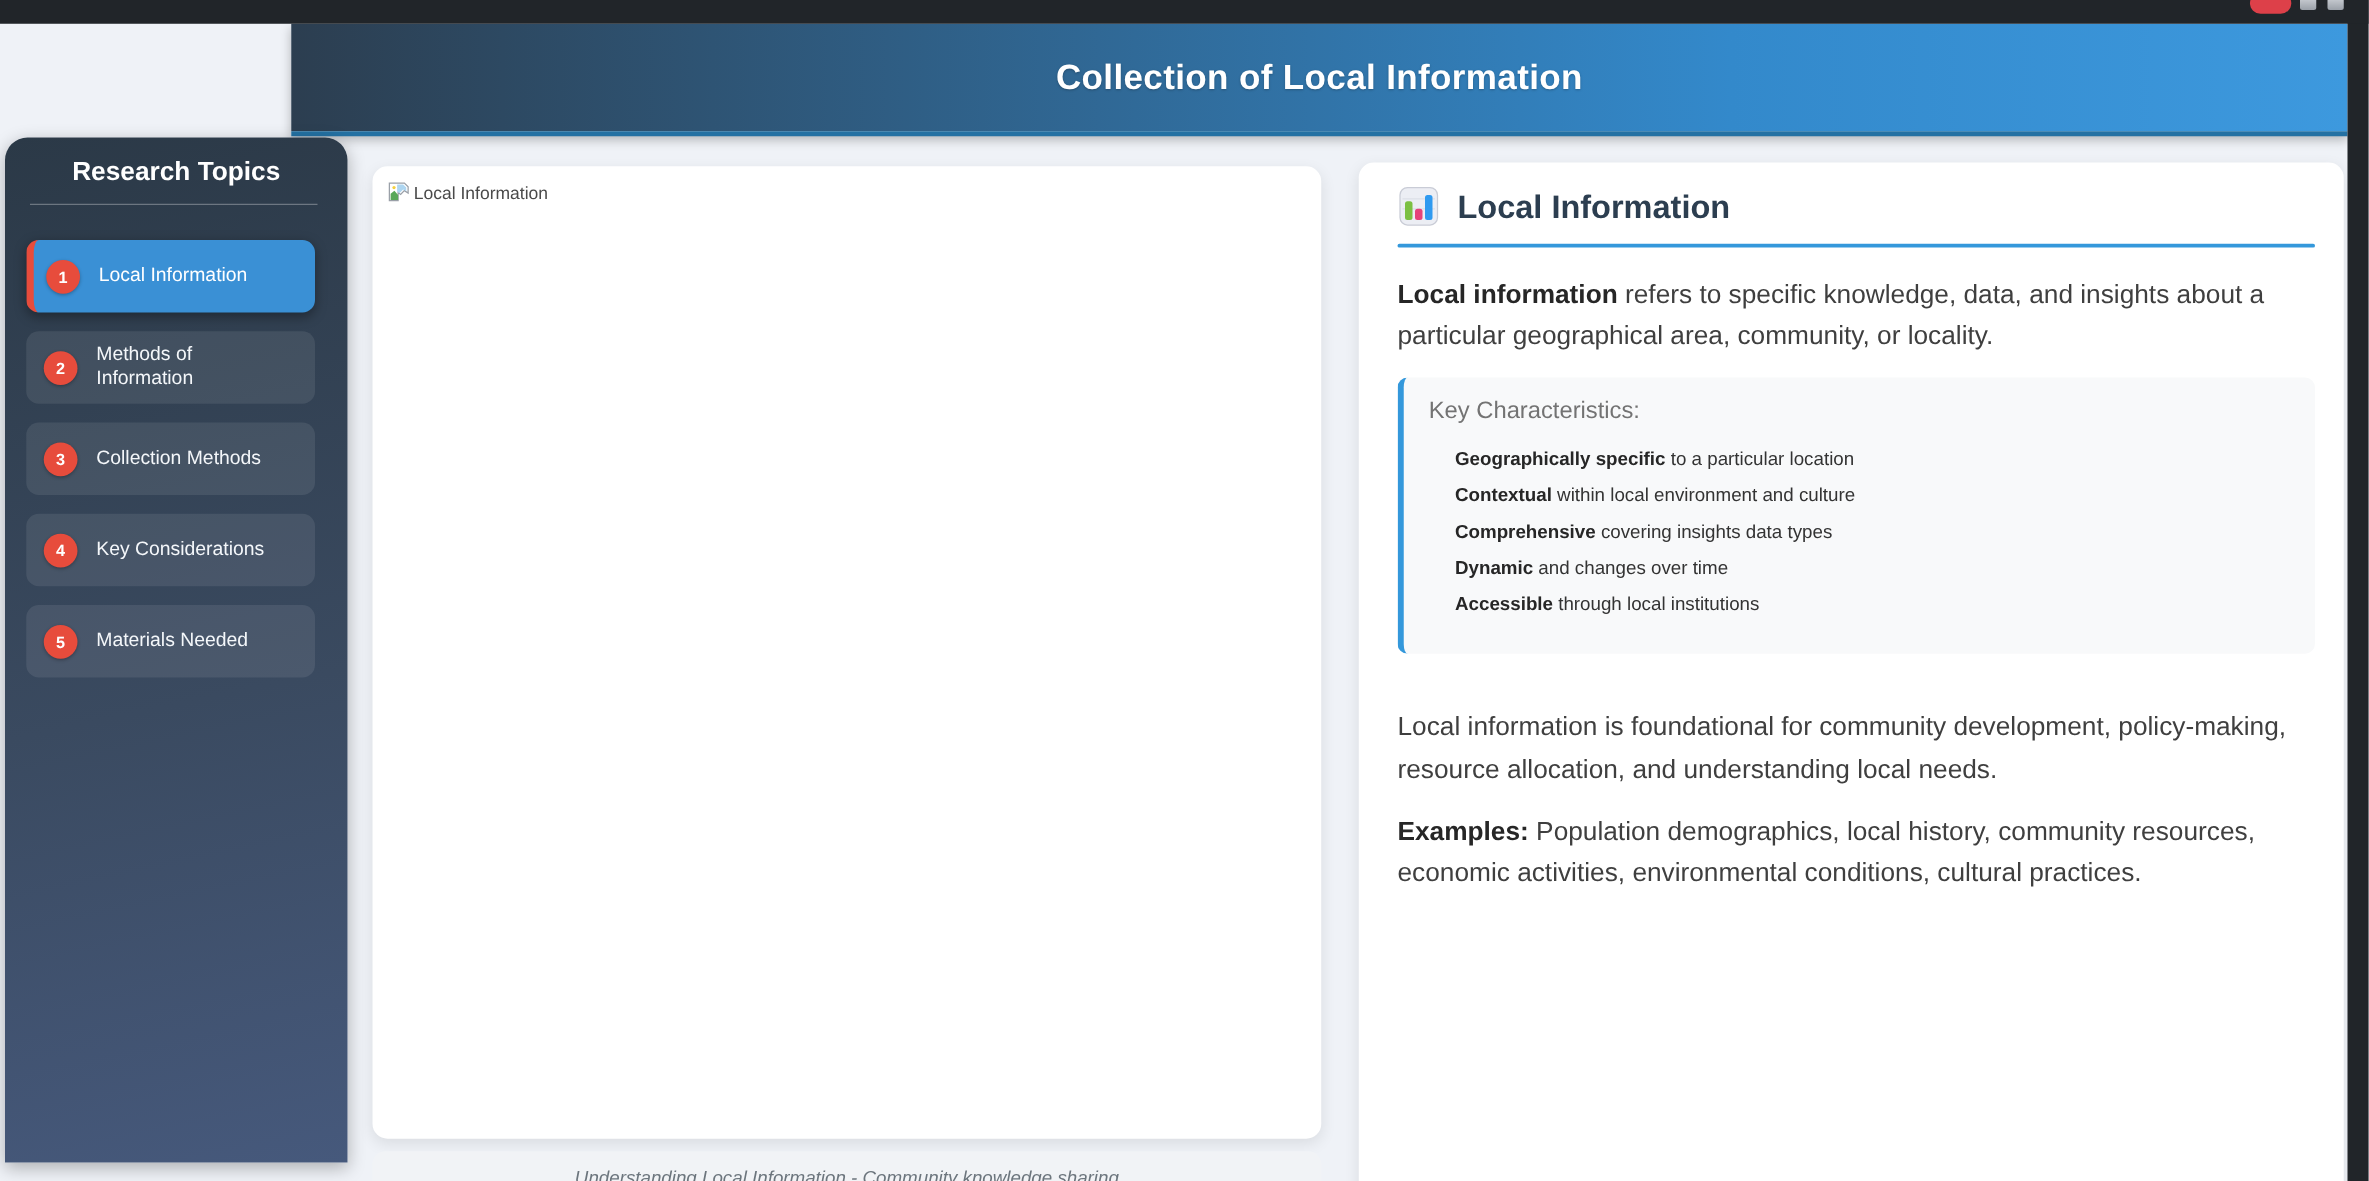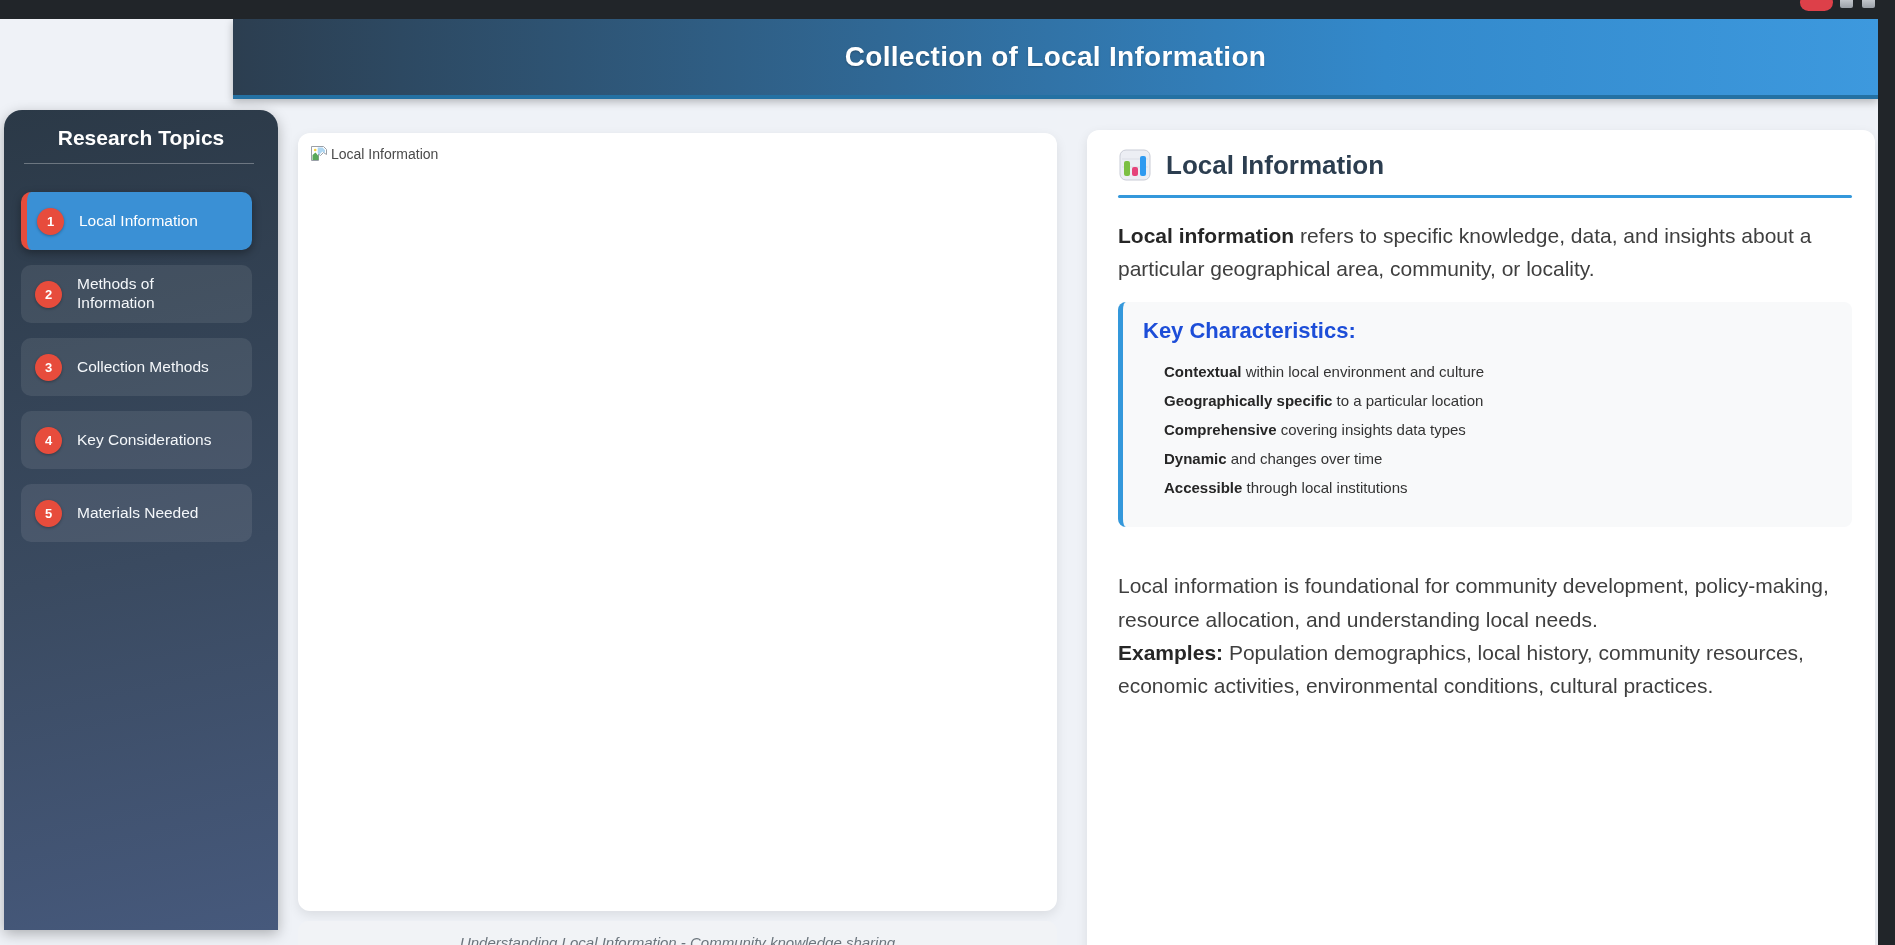--- a/index.html
+++ b/index.html
@@ -29,21 +29,21 @@
     position:absolute; right:0; top:0; width:17px; height:945px;
     background:#212529; z-index:29;
   }
   .strip-icon {
     position:absolute; top:0; left:3px; width:10px; height:7px;
     border-radius:2px; background:linear-gradient(90deg,#b9b26a,#8a8f98,#5a7fae);
   }
 
   
   .header {
-    position:absolute; left:233px; top:19px; width:1645px; height:80px;
+    position:absolute; left:233px; top:19px; width:1645px; height:90px;
     background:linear-gradient(90deg,#2c3e50 0%, #3389cb 70%, #3d99de 100%);
     border-bottom:4px solid #2471a3;
     box-shadow:0 3px 8px rgba(0,0,0,0.25);
     display:flex; align-items:center; justify-content:center;
     z-index:10;
   }
   .header-title {
     color:#ffffff; font-size:28px; font-weight:600; letter-spacing:.3px;
     text-shadow:0 1px 2px rgba(0,0,0,0.25);
   }
@@ -123,25 +123,25 @@
   .content-card p { font-size:21px; line-height:1.58; color:#3f3f3f; }
   .content-card p strong, .keybox strong { color:#262626; }
   .p-intro { margin-top:21px; }
   .keybox {
     margin-top:17px;
     background:#f8f9fa;
     border-left:5px solid #3498db;
     border-radius:8px;
     padding:16px 22px 25px 20px;
   }
-  .keybox-heading { font-size:22px; font-weight:bold; color:#1d4ed8; }
+  .keybox-heading { font-size:19px; font-weight:normal; color:#737373; }
   .keybox ul { list-style:none; margin-top:13px; padding-left:21px; }
   .keybox li { font-size:15px; line-height:29px; color:#333333; }
   .p-foundation { margin-top:42px; }
-  .p-examples { }
+  .p-examples { margin-top:17px; }
 </style>
 </head>
 <body>
 
 <div class="topbar">
   <div class="topbar-pill"></div>
   <div class="topbar-mini mini-1"></div>
   <div class="topbar-mini mini-2"></div>
 </div>
 <div class="right-strip">
@@ -207,22 +207,22 @@
     </svg>
     <span class="content-title">Local Information</span>
   </div>
   <div class="title-underline"></div>
 
   <p class="p-intro"><strong>Local information</strong><span> refers to specific knowledge, data, and insights about a particular geographical area, community, or locality.</span></p>
 
   <div class="keybox">
     <div class="keybox-heading">Key Characteristics:</div>
     <ul>
+      <li><strong>Geographically specific</strong><span> to a particular location</span></li>
       <li><strong>Contextual</strong><span> within local environment and culture</span></li>
-      <li><strong>Geographically specific</strong><span> to a particular location</span></li>
       <li><strong>Comprehensive</strong><span> covering insights data types</span></li>
       <li><strong>Dynamic</strong><span> and changes over time</span></li>
       <li><strong>Accessible</strong><span> through local institutions</span></li>
     </ul>
   </div>
 
   <p class="p-foundation">Local information is foundational for community development, policy-making, resource allocation, and understanding local needs.</p>
 
   <p class="p-examples"><strong>Examples:</strong><span> Population demographics, local history, community resources, economic activities, environmental conditions, cultural practices.</span></p>
 </div>

